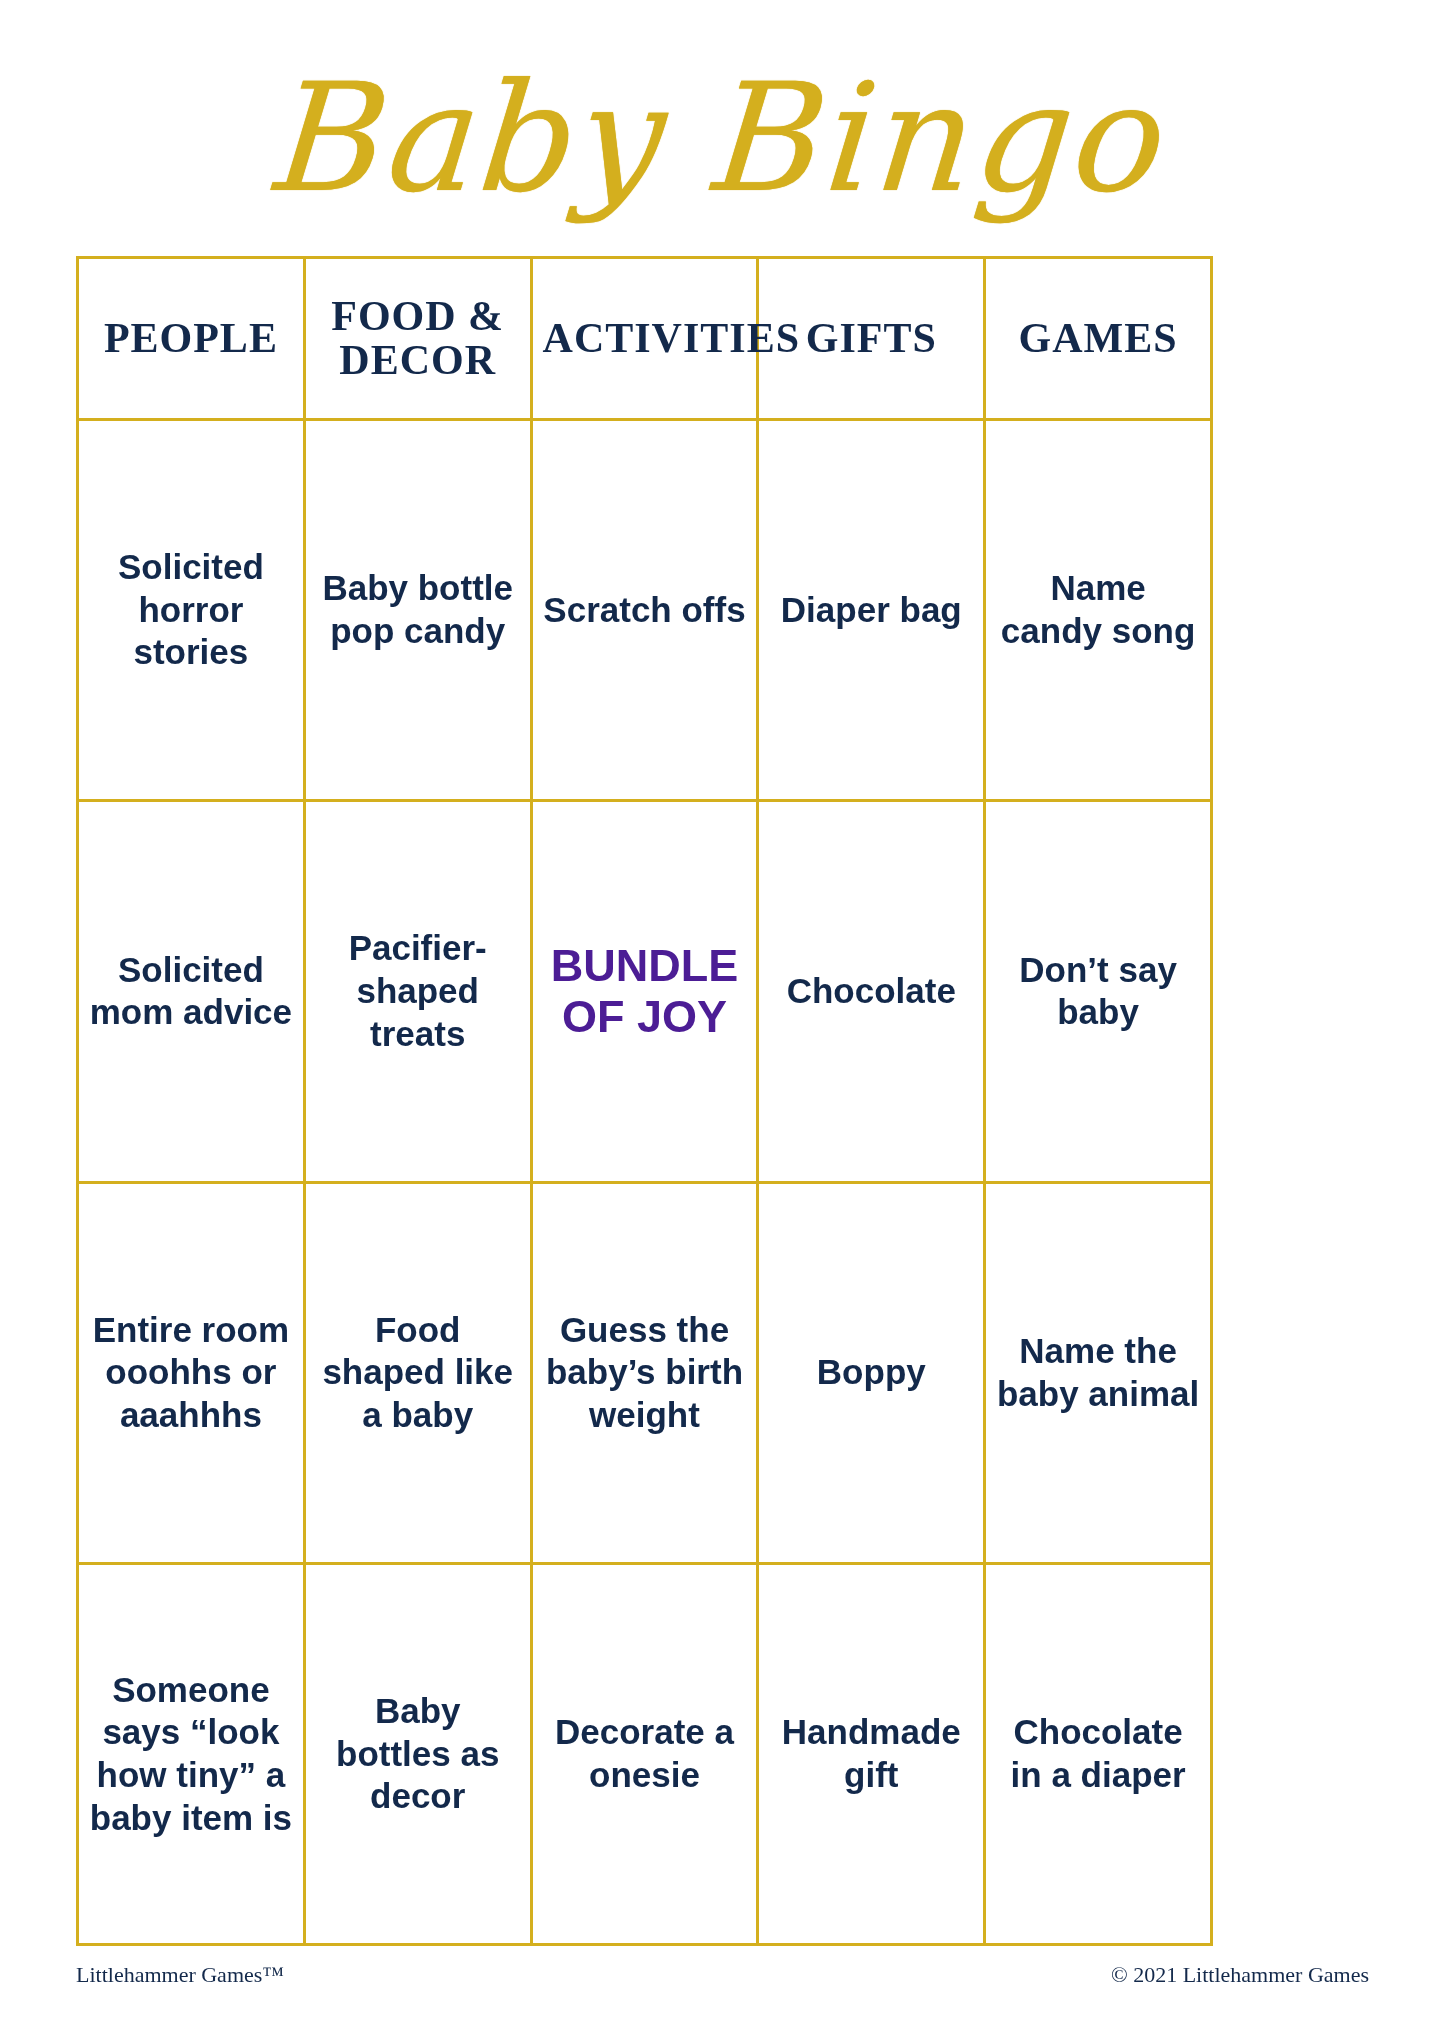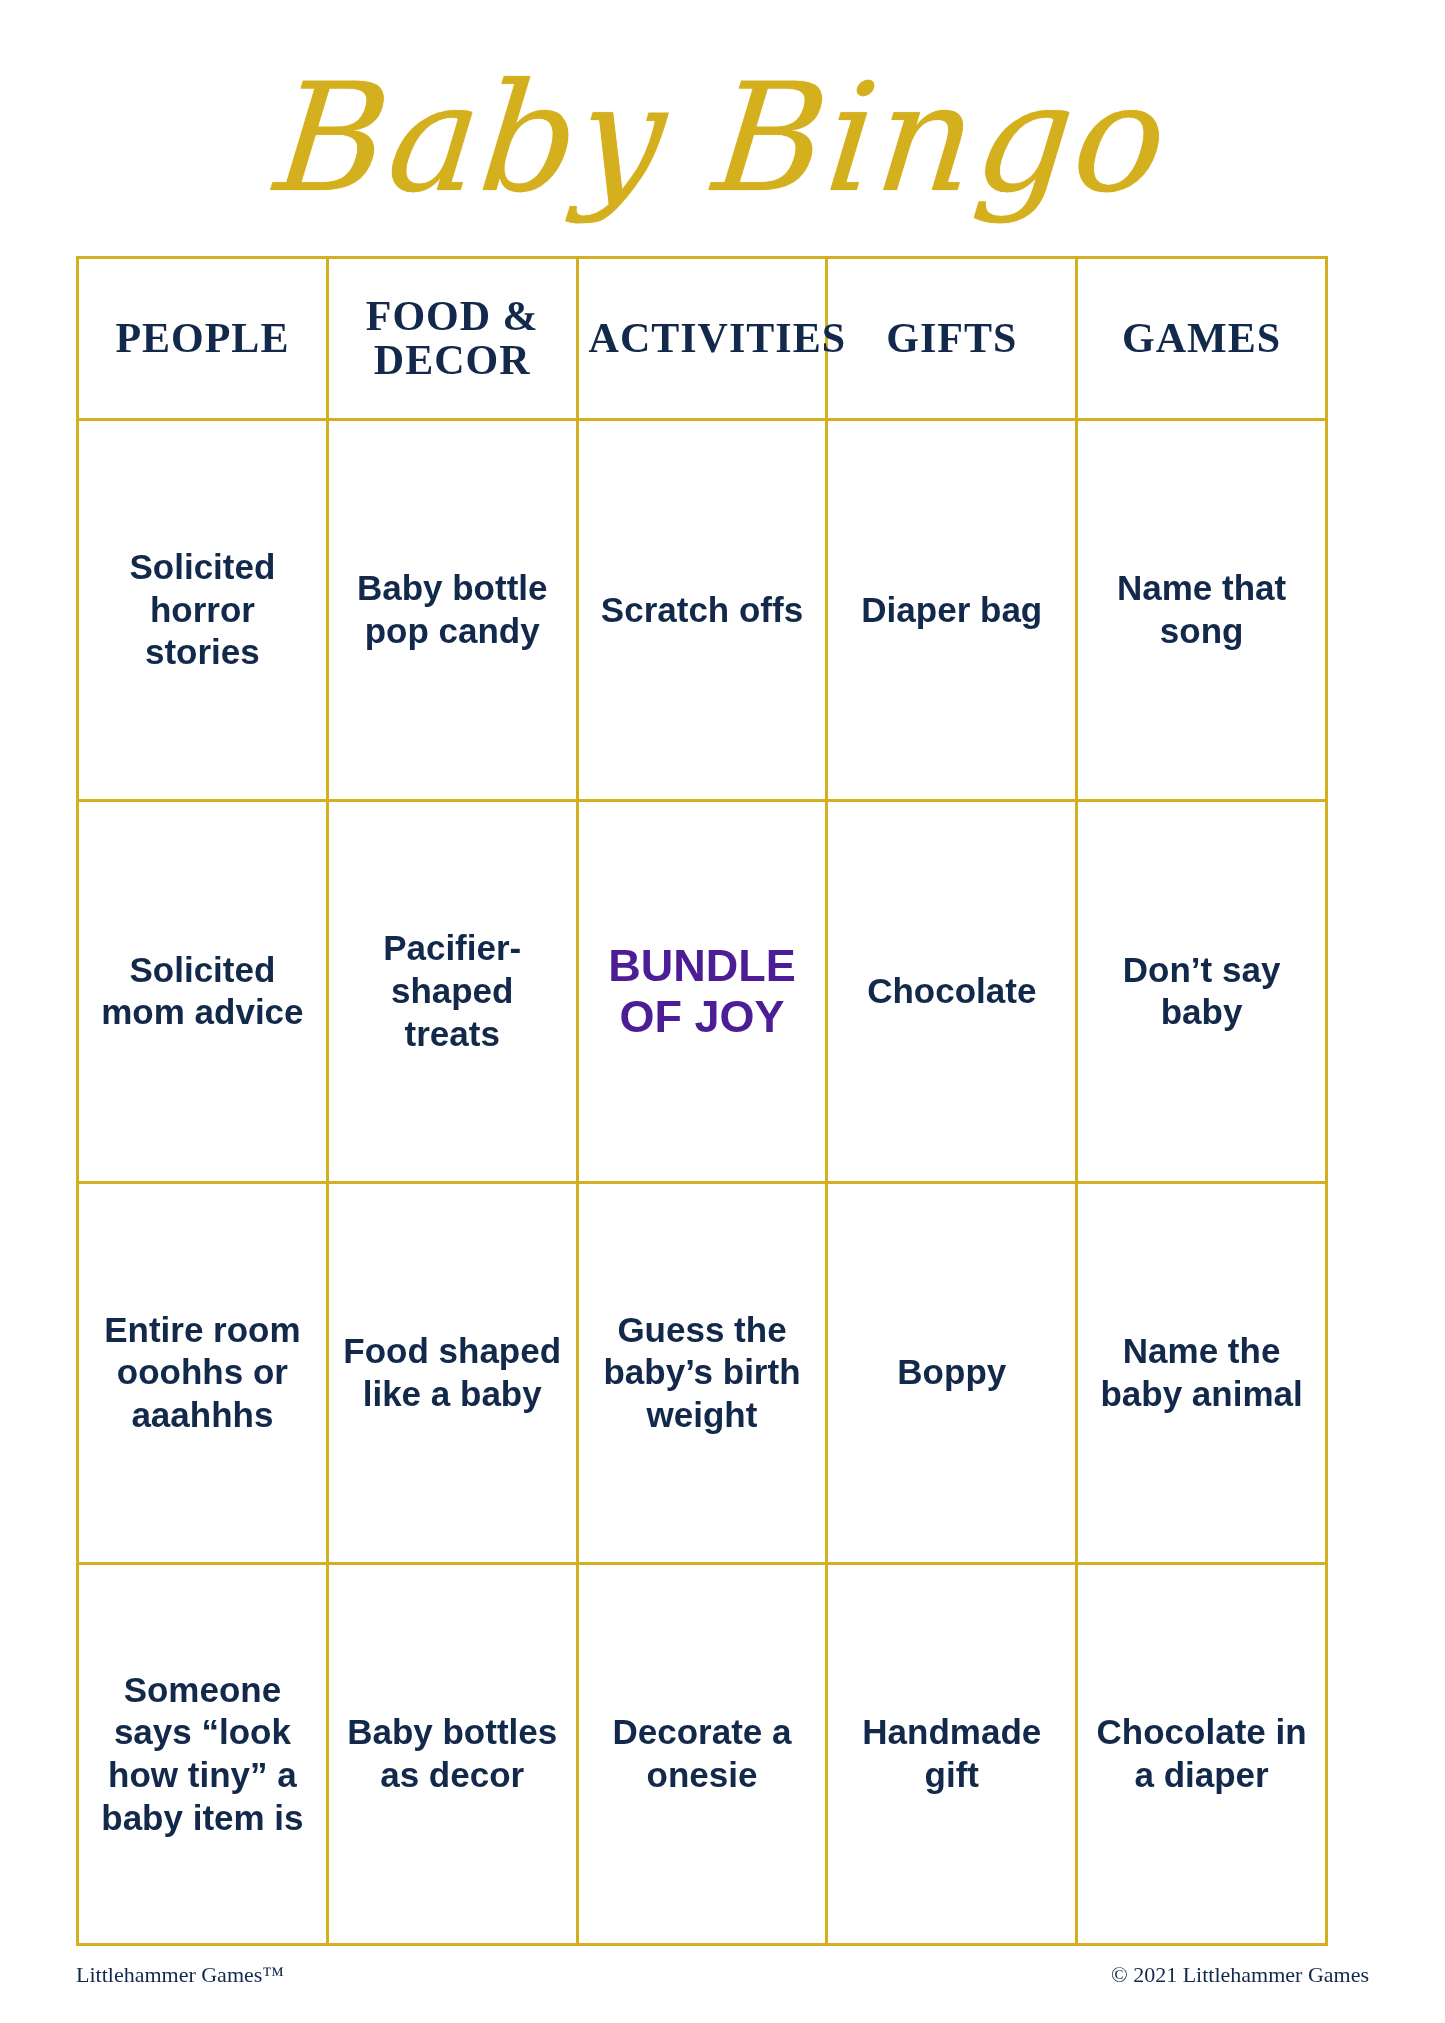--- a/index.html
+++ b/index.html
@@ -44,21 +44,21 @@
     white-space: nowrap;
     transform: skewX(-6deg);
     text-shadow: 0 0 1px #d4af1e;
   }
 
   
   .board {
     position: absolute;
     left: 76px;
     top: 256px;
-    width: 1252px;
+    width: 1137px;
     height: 1690px;
     border-collapse: collapse;
     table-layout: fixed;
   }
   .board td, .board th {
     border: 3px solid #d4af1e;
     text-align: center;
     vertical-align: middle;
     padding: 6px 10px;
     box-sizing: border-box;
@@ -128,21 +128,21 @@
         <th><span class="hdr">Gifts</span></th>
         <th><span class="hdr">Games</span></th>
       </tr>
     </thead>
     <tbody>
       <tr>
         <td>Solicited horror stories</td>
         <td>Baby bottle pop candy</td>
         <td>Scratch offs</td>
         <td>Diaper bag</td>
-        <td>Name that song</td>
+        <td>Name candy song</td>
       </tr>
       <tr>
         <td>Solicited mom advice</td>
         <td>Pacifier-shaped treats</td>
         <td class="free">BUNDLE OF JOY</td>
         <td>Chocolate</td>
         <td>Don’t say baby</td>
       </tr>
       <tr>
         <td>Entire room ooohhs or aaahhhs</td>

